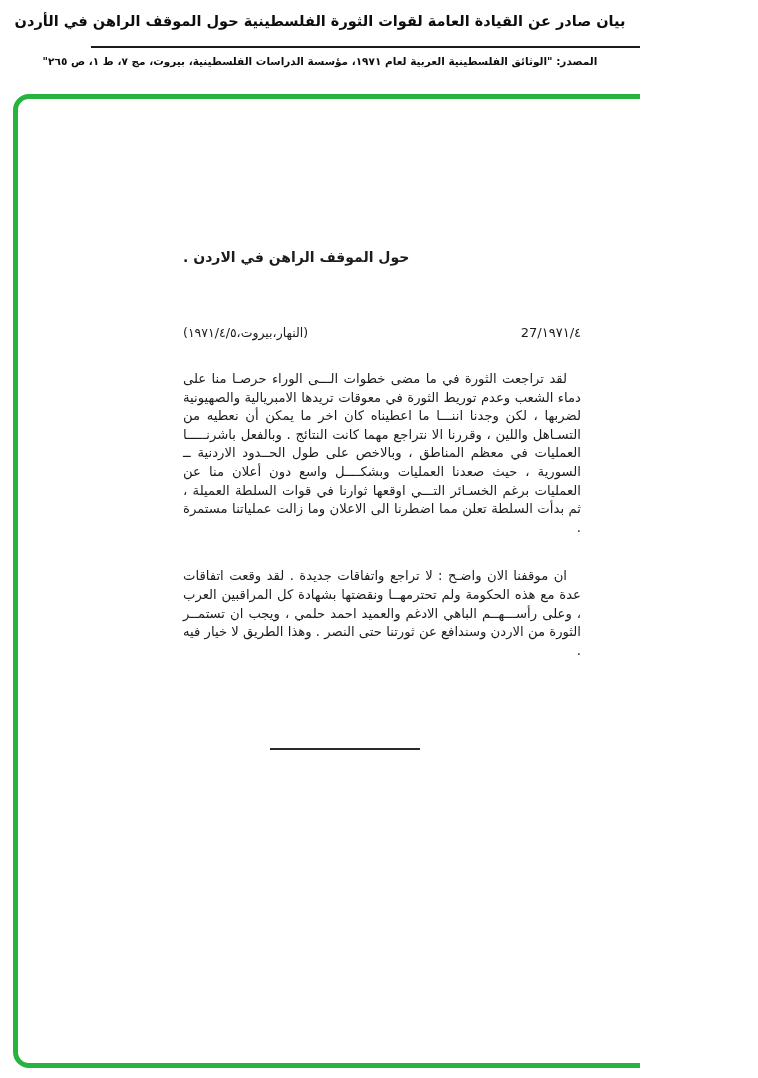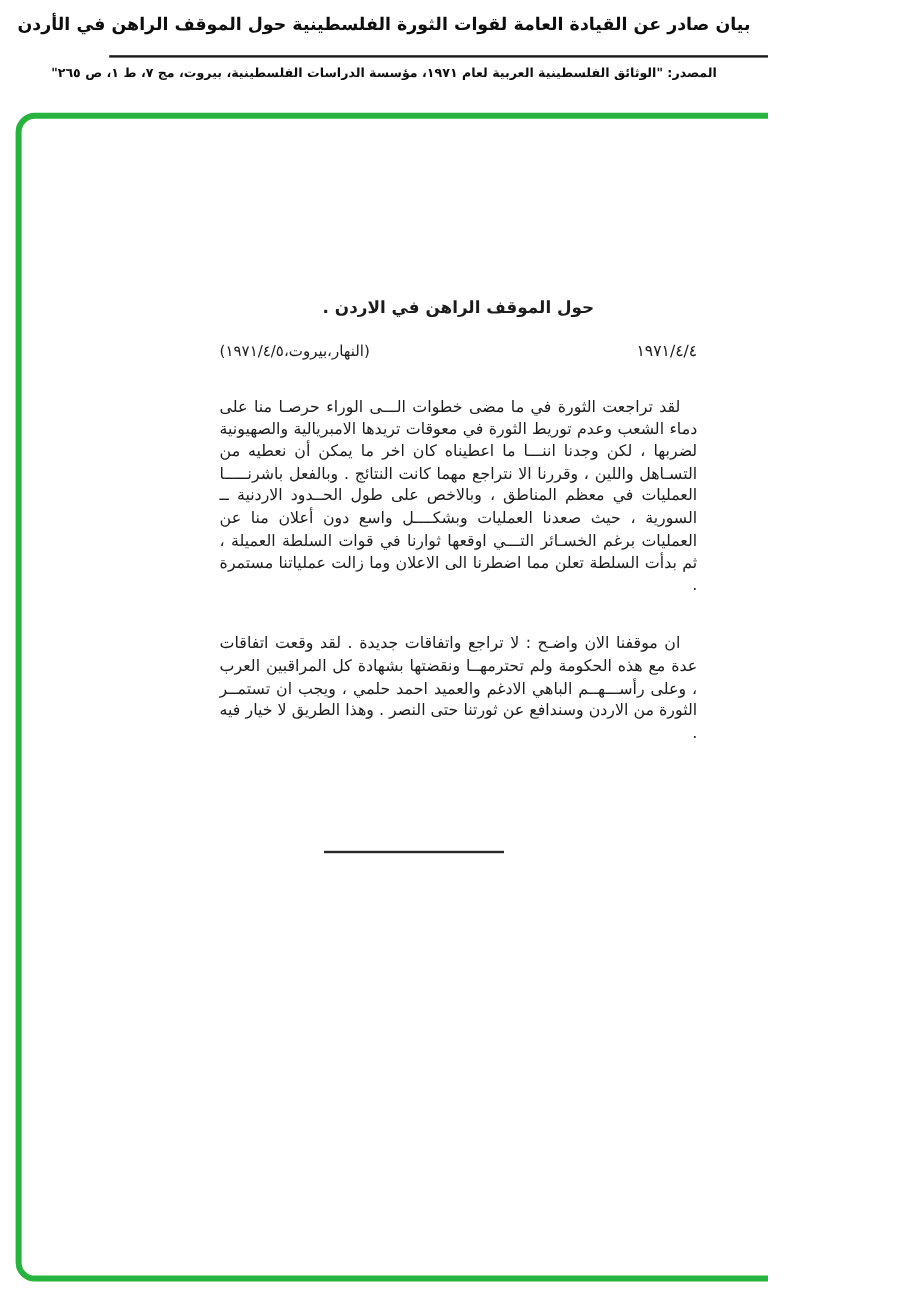--- a/index.html
+++ b/index.html
@@ -67,30 +67,30 @@
     font-size: 14px;
     line-height: 22px;
     text-align: justify;
     text-align-last: justify;
   }
   .doc-title-l2 {
     display: block;
     font-weight: bold;
     font-size: 14px;
     line-height: 22px;
-    text-align: center;
+    text-align: left;
   }
   .date-row {
     display: flex;
     justify-content: space-between;
     align-items: baseline;
     margin-top: 17px;
     font-size: 13px;
   }
-  .date-row .pubref { font-size: 12.5px; }
+  .date-row .pubref { font-size: 12.5px; margin-top: 40px; }
   .body-text p {
     font-size: 13.2px;
     line-height: 18.6px;
     text-align: justify;
     text-indent: 14px;
     margin-top: 30px;
     color: #1c1c1c;
   }
   .end-rule {
     width: 150px;
@@ -112,21 +112,21 @@
 
   <div class="frame" style="border-color: rgb(39, 180, 62);">
   </div>
 
   <div class="doc">
 
 
     <span class="doc-title-l2">حول الموقف الراهن في الاردن .</span>
 
     <div class="date-row">
-      <span>١٩٧١/٤/٤</span>
+      <span>١٩٧١/٤/27</span>
       <span class="pubref">(النهار،بيروت،١٩٧١/٤/٥)</span>
     </div>
 
     <div class="body-text">
       <p>لقد تراجعت الثورة في ما مضى خطوات الـــى الوراء حرصـا منا على دماء الشعب وعدم توريط الثورة في معوقات تريدها الامبريالية والصهيونية لضربها ، لكن وجدنا اننـــا ما اعطيناه كان اخر ما يمكن أن نعطيه من التسـاهل واللين ، وقررنا الا نتراجع مهما كانت النتائج . وبالفعل باشرنـــــا العمليات في معظم المناطق ، وبالاخص على طول الحــدود الاردنية ــ السورية ، حيث صعدنا العمليات وبشكــــل واسع دون أعلان منا عن العمليات برغم الخسـائر التـــي اوقعها ثوارنا في قوات السلطة العميلة ، ثم بدأت السلطة تعلن مما اضطرنا الى الاعلان وما زالت عملياتنا مستمرة .</p>
       <p>ان موقفنا الان واضـح : لا تراجع واتفاقات جديدة . لقد وقعت اتفاقات عدة مع هذه الحكومة ولم تحترمهــا ونقضتها بشهادة كل المراقبين العرب ، وعلى رأســـهــم الباهي الادغم والعميد احمد حلمي ، ويجب ان تستمــر الثورة من الاردن وسندافع عن ثورتنا حتى النصر . وهذا الطريق لا خيار فيه .</p>
     </div>
 
     <div class="end-rule"></div>
 

